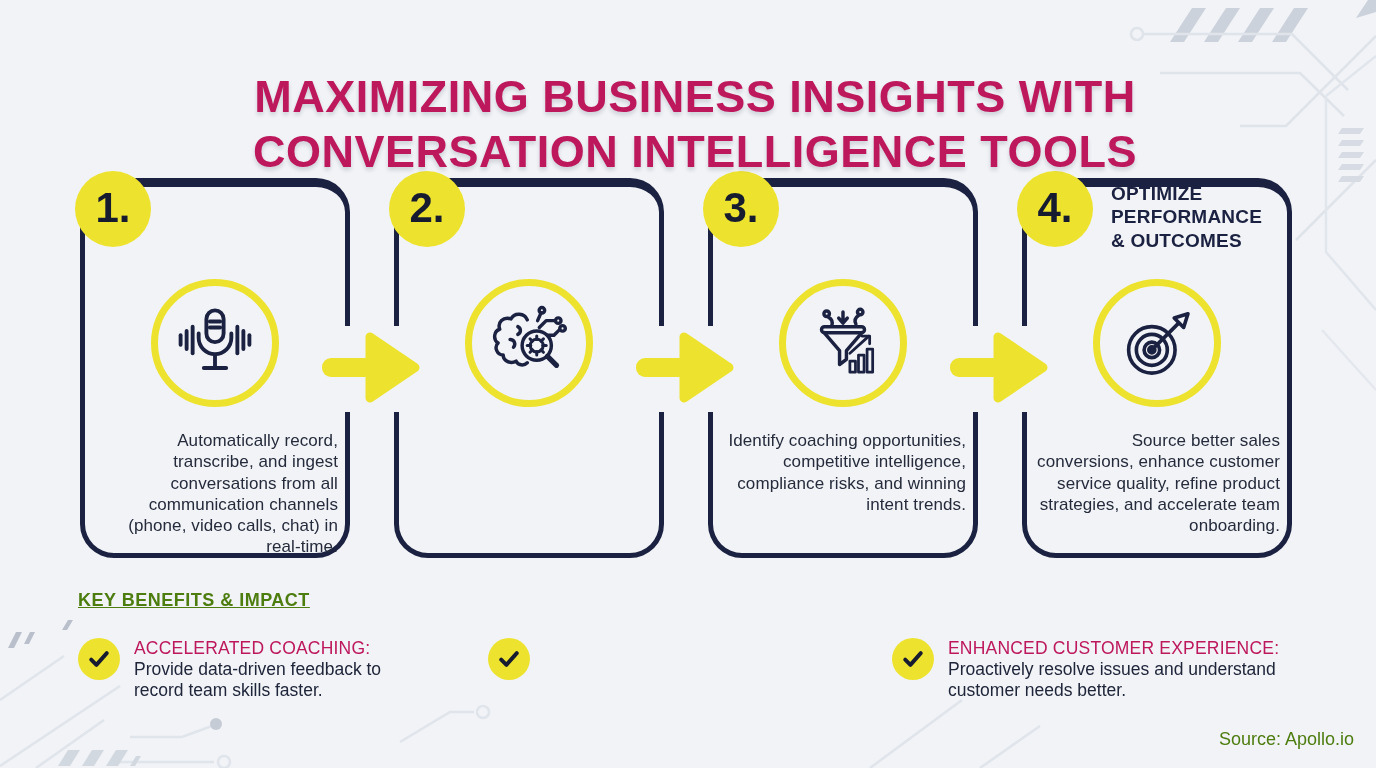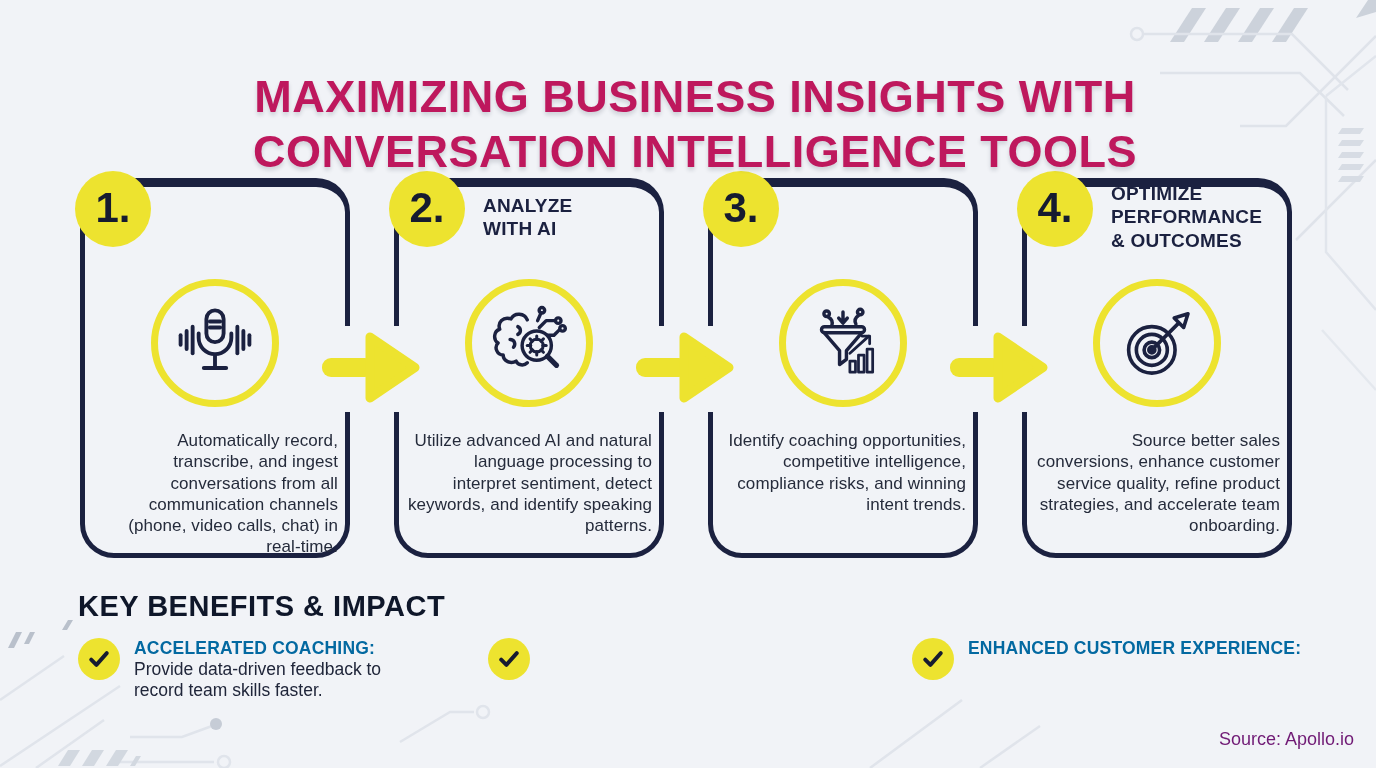--- a/index.html
+++ b/index.html
@@ -41,34 +41,34 @@
     background:transparent;
   }
   .step-desc{
     position:absolute;top:243px;left:7px;right:7px;text-align:right;
     font-size:17px;line-height:1.25;color:#252b3b;letter-spacing:0.1px;
   }
   .gap-mask{position:absolute;top:326px;width:74px;height:86px;background:#f1f3f7;z-index:2;}
   .arrow{position:absolute;top:330px;width:100px;height:74px;z-index:3;}
   .benefits-heading{
     position:absolute;left:78px;top:590px;z-index:2;
-    font-size:29px;font-weight:800;letter-spacing:0.5px;color:#0f172a;
+    font-size:18px;font-weight:800;letter-spacing:0.5px;color:#4d7c0f;text-decoration:underline;
   }
   .benefit{
     position:absolute;top:638px;display:flex;align-items:flex-start;z-index:2;
   }
   .benefit .check{
     flex:none;width:42px;height:42px;border-radius:50%;background:#ede32f;
     display:flex;align-items:center;justify-content:center;margin-right:14px;
   }
   .benefit .btext{font-size:17.5px;line-height:1.21;color:#20263a;}
-  .benefit .btitle{font-weight:700;color:#0369a1;letter-spacing:0.2px;}
+  .benefit .btitle{font-weight:400;color:#be185d;letter-spacing:0.2px;}
   .source{
     position:absolute;right:22px;top:729px;z-index:2;
-    font-size:18px;color:#701a75;margin-left:27px;
+    font-size:18px;color:#4d7c0f;margin-left:27px;
   }
   svg{display:block;}
 </style>
 </head>
 <body>
 
 <svg class="decor" width="1376" height="768" viewBox="0 0 1376 768">
 
   <g fill="#ccd2db">
     <polygon points="1192,8 1206,8 1184,42 1170,42"></polygon>
@@ -148,22 +148,20 @@
       <path d="M37,79 H63"></path>
     </svg>
   </div>
   <div class="step-desc">Automatically record, transcribe, and ingest conversations from all communication channels (phone, video calls, chat) in real-time.</div>
 </div>
 
 <div class="card" style="left:394px">
   <div class="num">
     <span>2.</span>
   </div>
-  <div class="step-head">ANALYZE
-WITH AI</div>
   <div class="icon-ring">
     <svg width="86" height="86" viewBox="0 0 100 100" fill="none" stroke="#1b2140" stroke-width="4" stroke-linecap="round" stroke-linejoin="round">
       <path d="M48,23 c-3,-8 -15,-9 -19,-1 c-9,-3 -16,4 -13,12 c-7,2 -8,12 -2,16 c-5,5 -1,14 6,14 c0,7 9,11 15,7 c2,5 9,6 13,2"></path>
       <path d="M37,31 c4,2 4,7 0,9"></path>
       <path d="M28,46 c5,0 7,5 4,9"></path>
       <path d="M62,32 l8,-8 h9"></path>
         <circle cx="84" cy="24" r="3.2"></circle>
       <path d="M66,41 h13 l6,-6"></path>
         <circle cx="89" cy="33" r="3.2"></circle>
       <path d="M60,24 l4,-9"></path>
@@ -176,21 +174,20 @@
           <path d="M48,53 h4"></path>
           <path d="M66,53 h4"></path>
         <path d="M51.2,45.2 l2.8,2.8"></path>
           <path d="M64,58 l2.8,2.8"></path>
         <path d="M66.8,45.2 L64,48"></path>
           <path d="M54,58 l-2.8,2.8"></path>
       </g>
       <path d="M71.5,65.5 L82,76" stroke-width="6"></path>
     </svg>
   </div>
-  <div class="step-desc">Utilize advanced AI and natural language processing to interpret sentiment, detect keywords, and identify speaking patterns.</div>
 </div>
 
 <div class="card" style="left:708px">
   <div class="num">
     <span>3.</span>
   </div>
   <div class="icon-ring">
     <svg width="86" height="86" viewBox="0 0 100 100" fill="none" stroke="#1b2140" stroke-width="4" stroke-linecap="round" stroke-linejoin="round">
       <rect x="25" y="31" width="50" height="7" rx="3.5"></rect>
       <path d="M28,38 L46,59 v16 l8,-6 V59 L72,38"></path>
@@ -263,24 +260,25 @@
 </div>
 
 <div class="benefit" style="left:488px;width:382px">
   <div class="check">
     <svg width="26" height="26" viewBox="0 0 40 40" fill="none" stroke="#161b30" stroke-width="6" stroke-linecap="round" stroke-linejoin="round">
         <path d="M8,21 L16,29 L32,11"></path>
       </svg>
   </div>
 </div>
 
-<div class="benefit" style="left:912px;width:420px">
+<div class="benefit" style="left:892px;width:420px">
   <div class="check">
     <svg width="26" height="26" viewBox="0 0 40 40" fill="none" stroke="#161b30" stroke-width="6" stroke-linecap="round" stroke-linejoin="round">
         <path d="M8,21 L16,29 L32,11"></path>
       </svg>
   </div>
   <div class="btext">
     <div class="btitle">ENHANCED CUSTOMER EXPERIENCE:</div>
+    <div style="max-width:330px">Proactively resolve issues and understand customer needs better.</div>
   </div>
 </div>
 
 <div class="source">Source: Apollo.io</div>
 
 </body></html>

